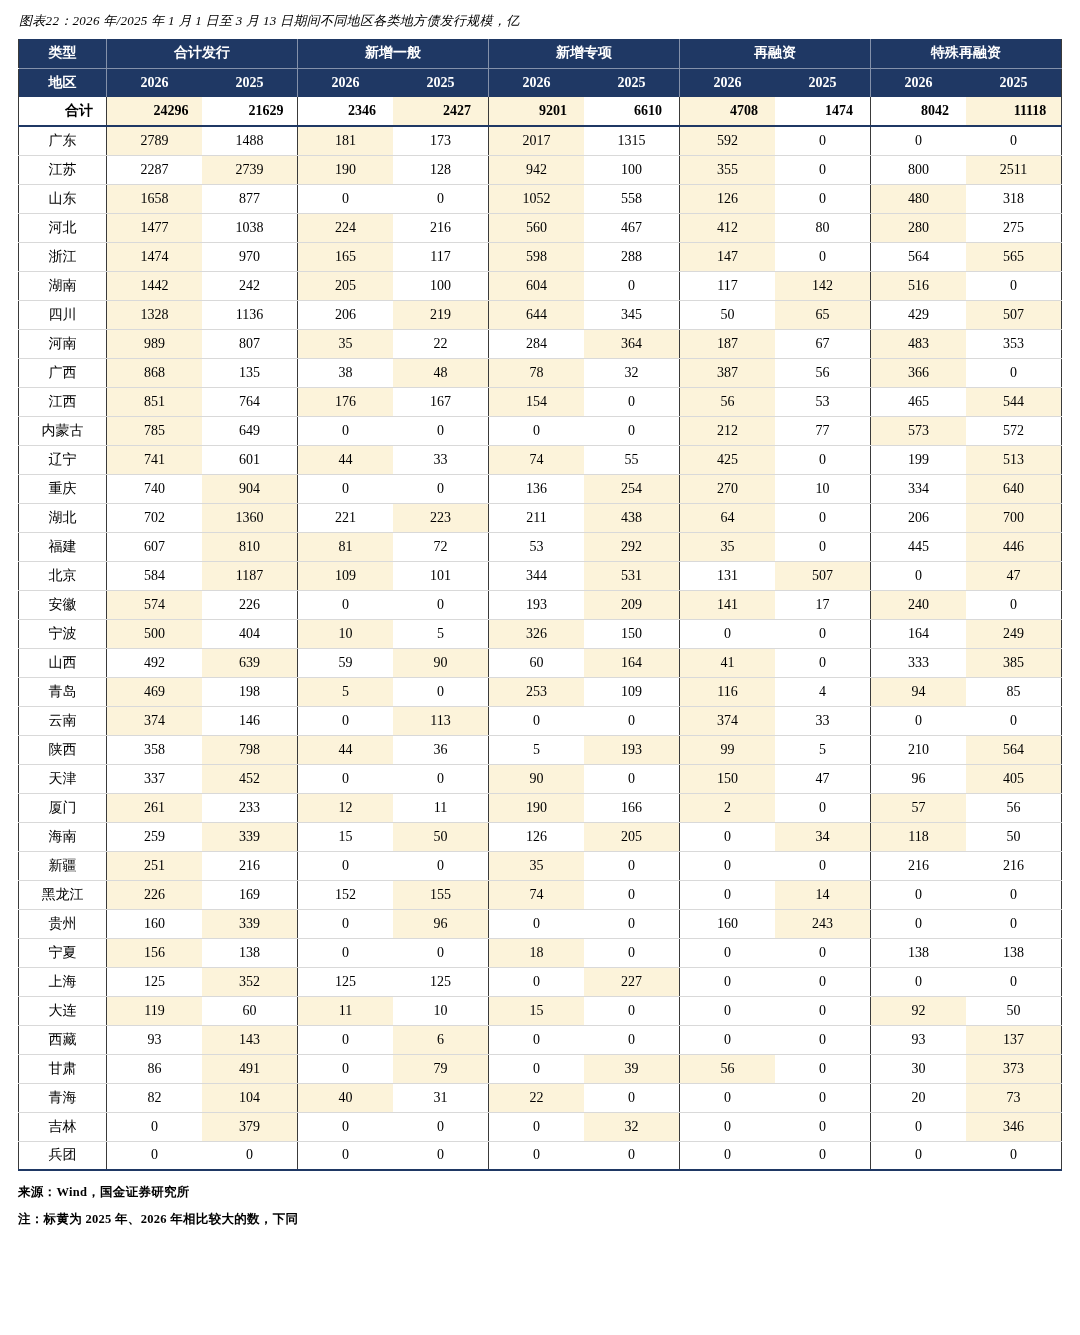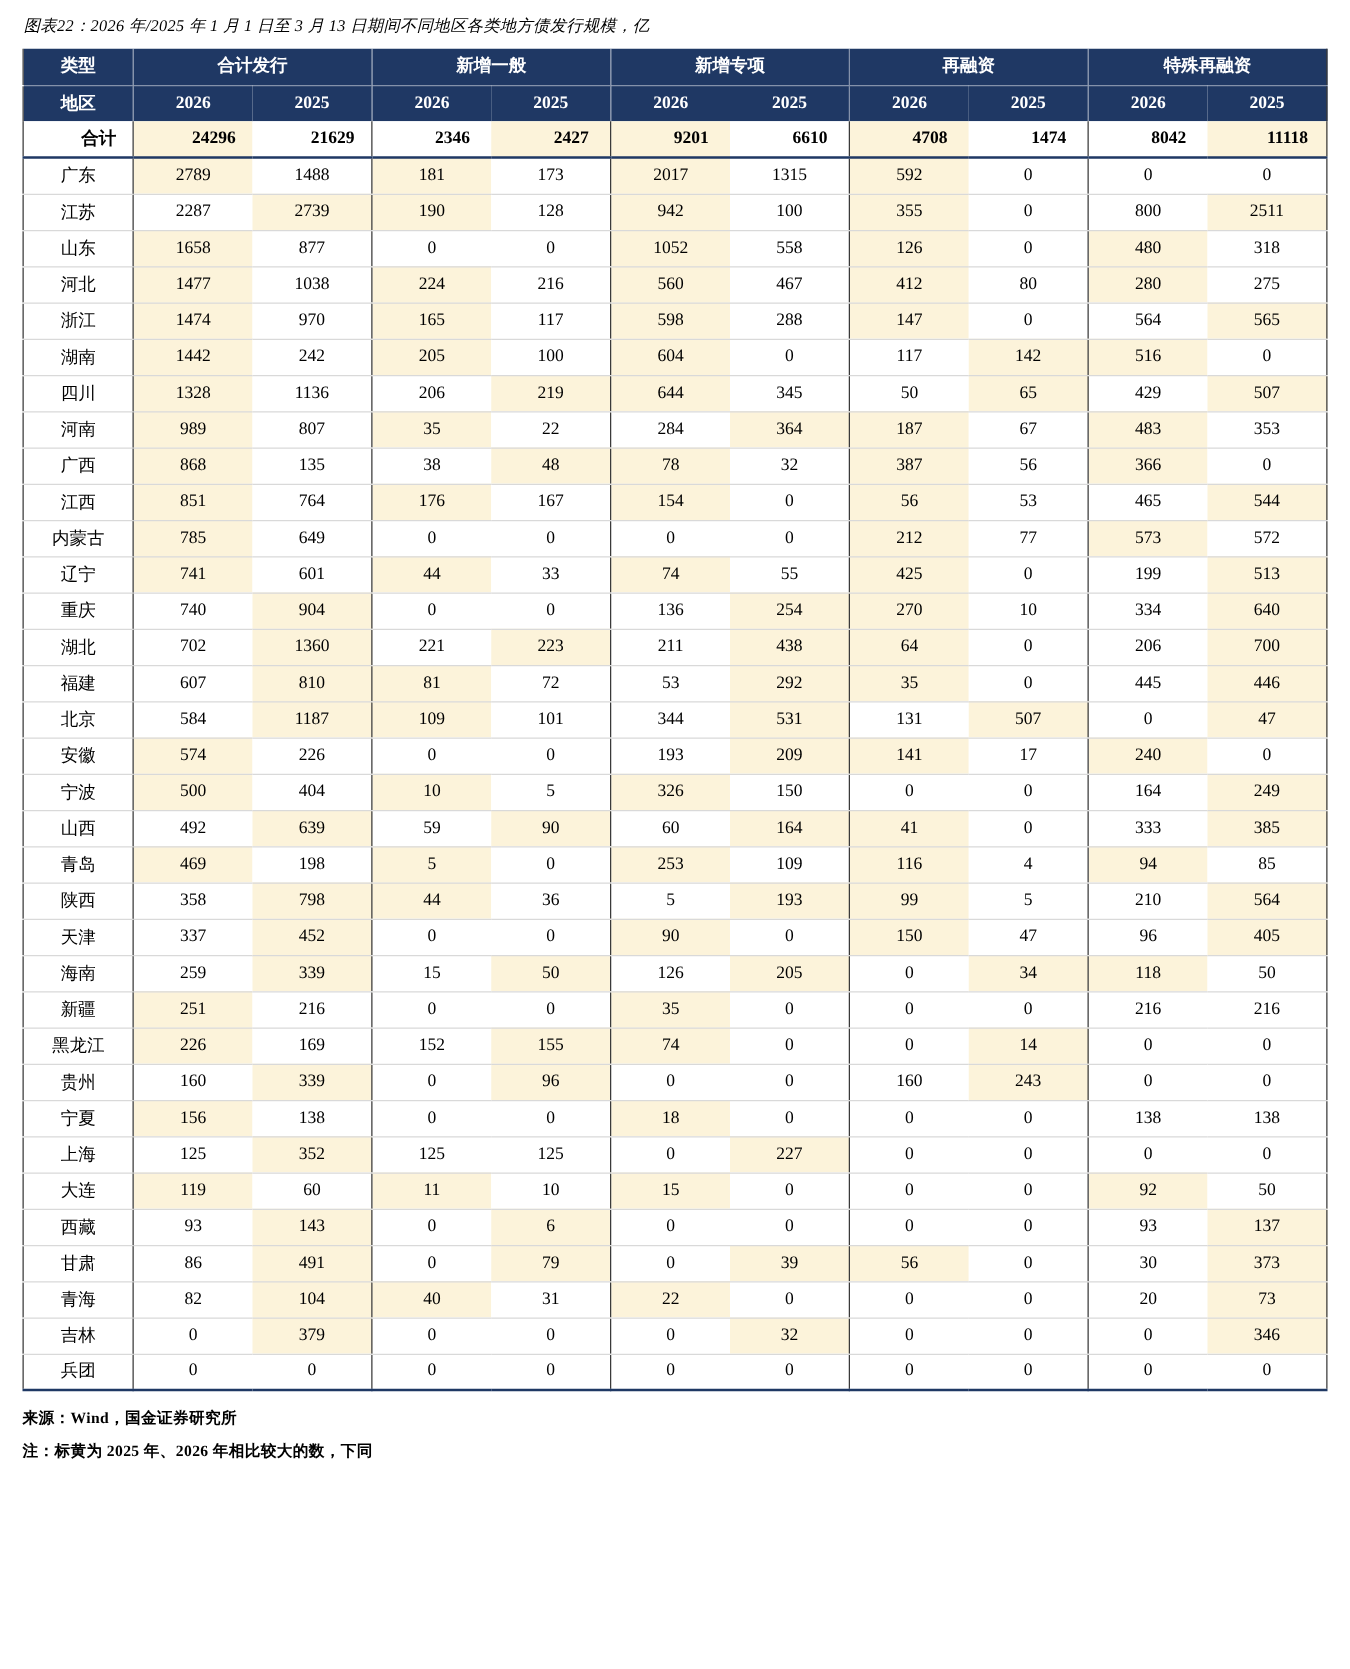--- a/index.html
+++ b/index.html
@@ -376,20 +376,33 @@
           <td class="gs hl">5</td>
           <td>0</td>
           <td class="gs hl">253</td>
           <td>109</td>
           <td class="gs hl">116</td>
           <td>4</td>
           <td class="gs hl">94</td>
           <td>85</td>
         </tr>
         <tr>
+          <td class="region">云南</td>
+          <td class="gs hl">374</td>
+          <td>146</td>
+          <td class="gs">0</td>
+          <td class="hl">113</td>
+          <td class="gs">0</td>
+          <td>0</td>
+          <td class="gs hl">374</td>
+          <td>33</td>
+          <td class="gs">0</td>
+          <td>0</td>
+        </tr>
+        <tr>
           <td class="region">陕西</td>
           <td class="gs">358</td>
           <td class="hl">798</td>
           <td class="gs hl">44</td>
           <td>36</td>
           <td class="gs">5</td>
           <td class="hl">193</td>
           <td class="gs hl">99</td>
           <td>5</td>
           <td class="gs">210</td>
@@ -402,20 +415,33 @@
           <td class="gs">0</td>
           <td>0</td>
           <td class="gs hl">90</td>
           <td>0</td>
           <td class="gs hl">150</td>
           <td>47</td>
           <td class="gs">96</td>
           <td class="hl">405</td>
         </tr>
         <tr>
+          <td class="region">厦门</td>
+          <td class="gs hl">261</td>
+          <td>233</td>
+          <td class="gs hl">12</td>
+          <td>11</td>
+          <td class="gs hl">190</td>
+          <td>166</td>
+          <td class="gs hl">2</td>
+          <td>0</td>
+          <td class="gs hl">57</td>
+          <td>56</td>
+        </tr>
+        <tr>
           <td class="region">海南</td>
           <td class="gs">259</td>
           <td class="hl">339</td>
           <td class="gs">15</td>
           <td class="hl">50</td>
           <td class="gs">126</td>
           <td class="hl">205</td>
           <td class="gs">0</td>
           <td class="hl">34</td>
           <td class="gs hl">118</td>

